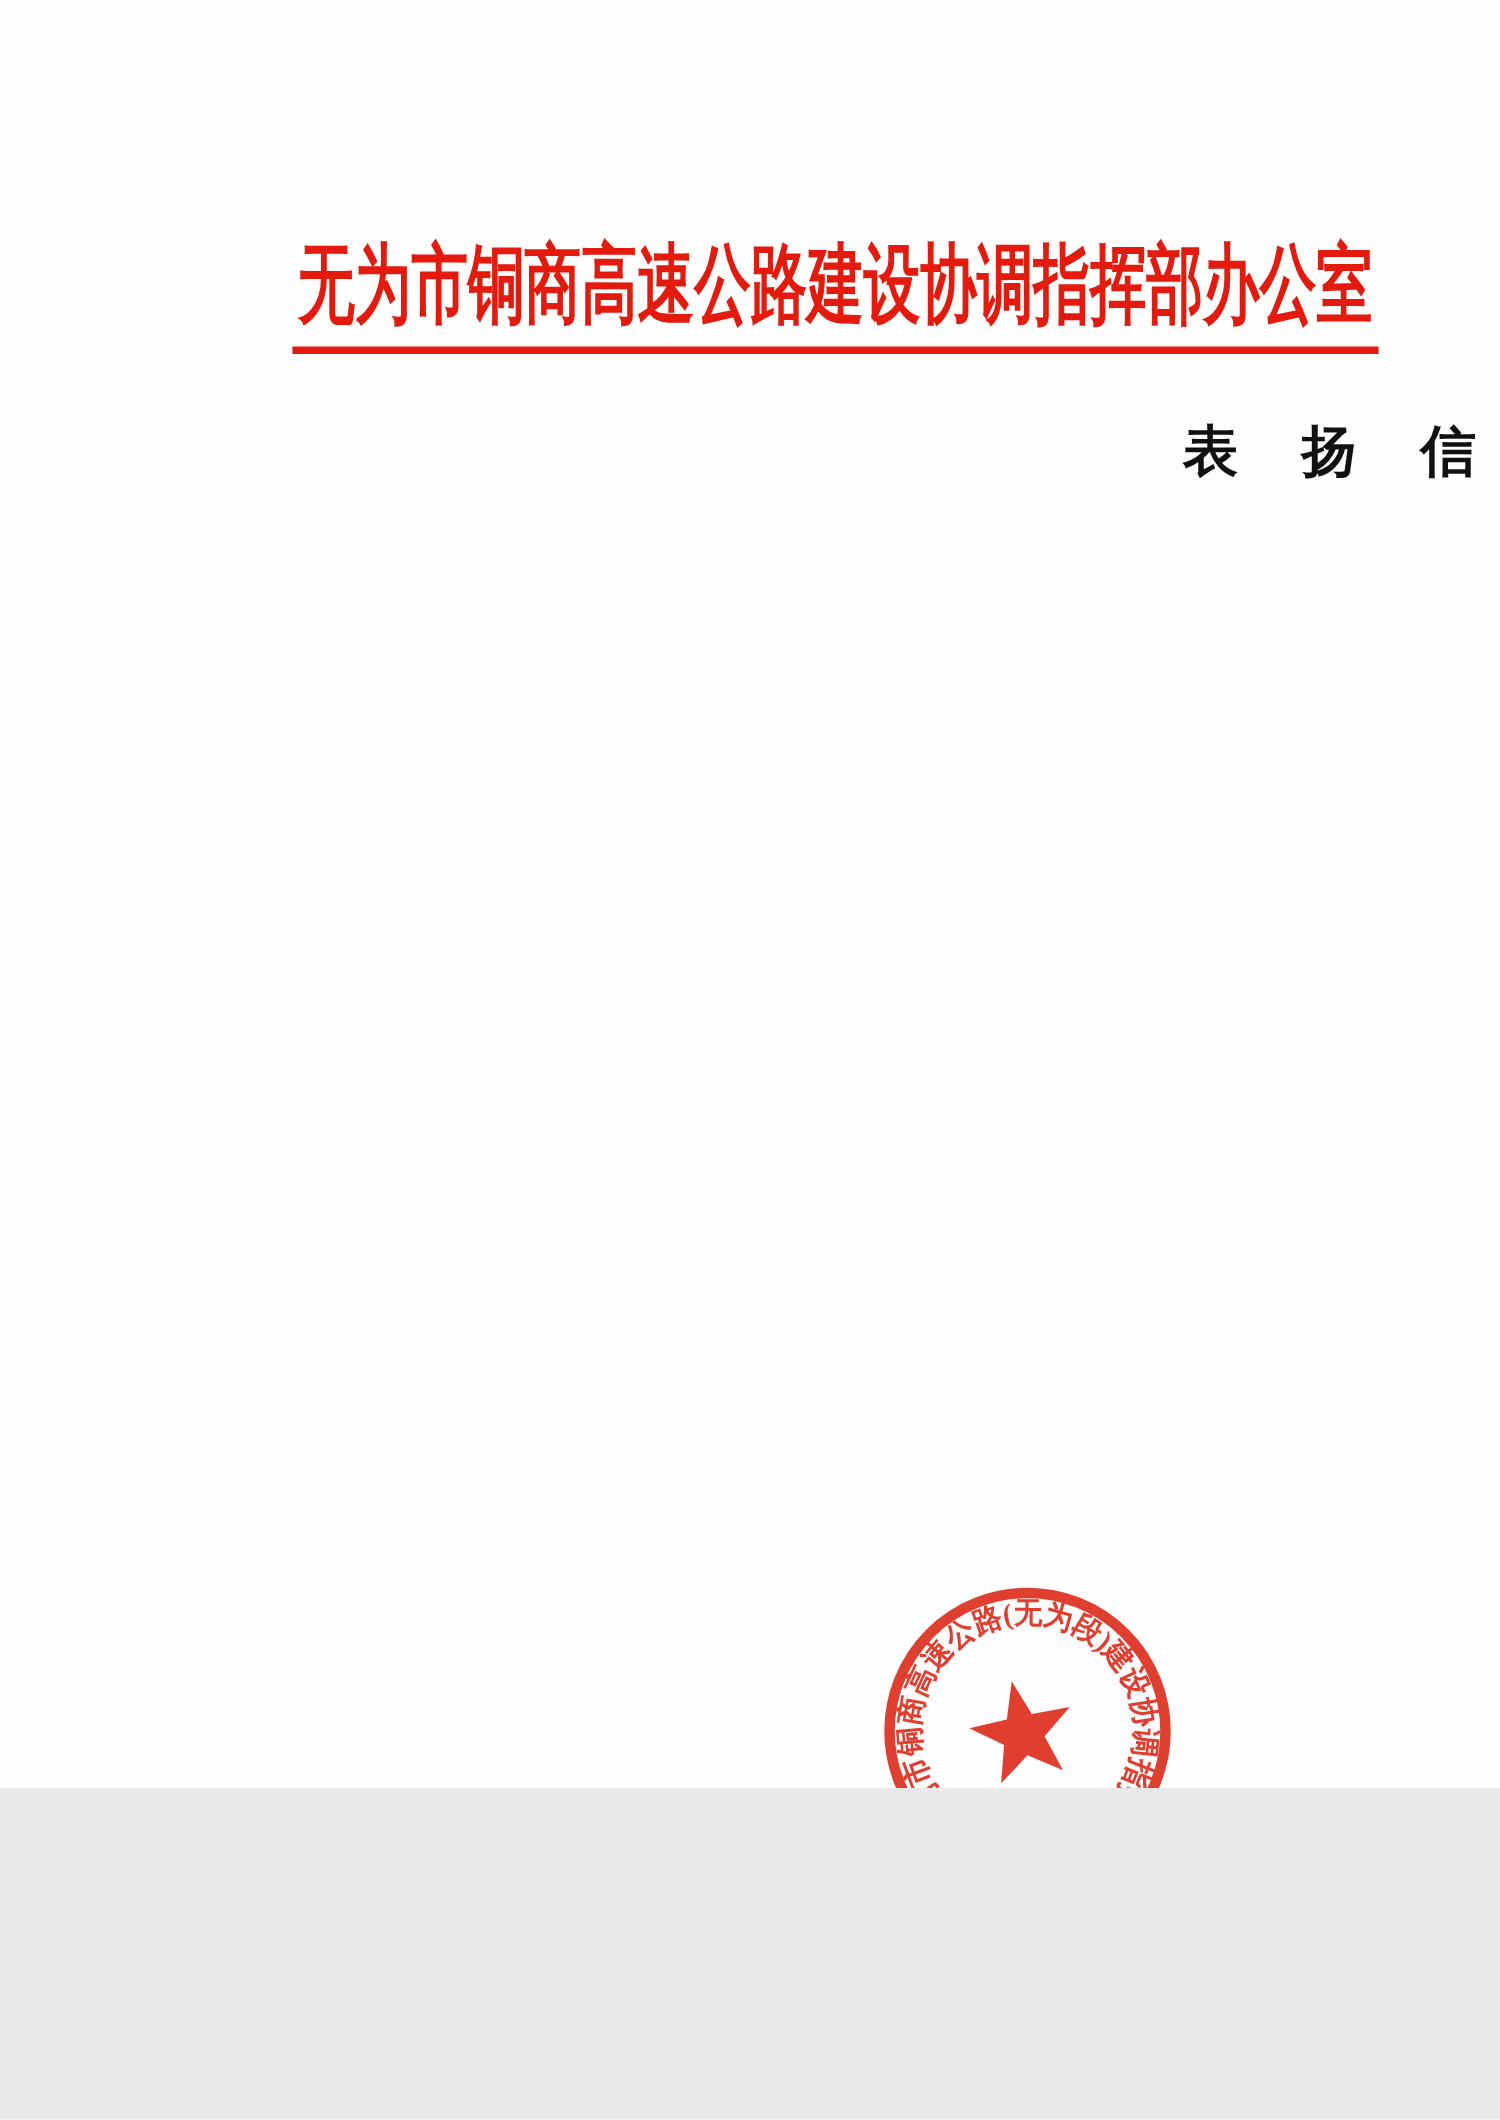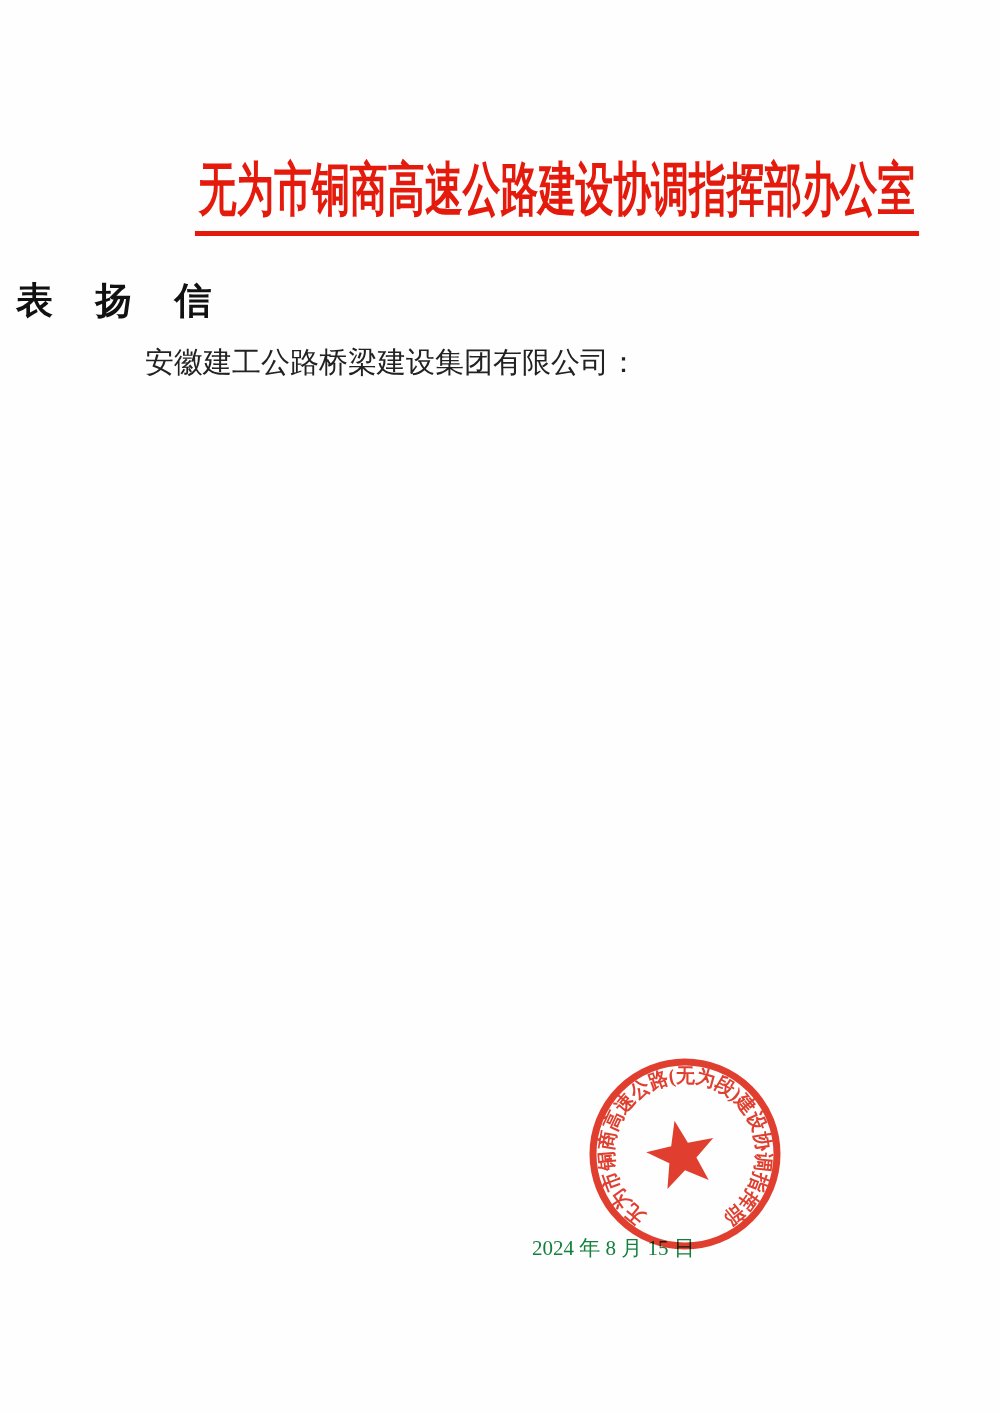--- a/index.html
+++ b/index.html
@@ -3,21 +3,21 @@
 <meta charset="utf-8">
 <style>
   html, body {
     margin: 0;
     padding: 0;
     background: #e9e9e9;
   }
   .page {
     position: relative;
     width: 1000px;
-    height: 1413px;
+    height: 1192px;
     margin: 0 auto;
     background: #fefefe;
     overflow: hidden;
     font-family: "Liberation Serif", serif;
     color: #1e1e1e;
   }
   
   .letterhead {
     position: absolute;
     top: 160px;
@@ -37,21 +37,21 @@
     border-bottom: 5px solid #e41a0c;
     padding: 0 6px 10px 6px;
     line-height: 1.05;
   }
   
   .doc-title {
     position: absolute;
     top: 276px;
     left: 0;
     width: 100%;
-    text-align: left;
+    text-align: right;
     font-family: "Liberation Sans", sans-serif;
     font-weight: bold;
     font-size: 37px;
     letter-spacing: 16px;
     text-indent: 16px; 
     color: #111;
   }
   
   .body-block {
     position: absolute;
@@ -98,21 +98,20 @@
 
 <div class="page">
 
   <div class="letterhead">
     <span class="letterhead-inner">无为市铜商高速公路建设协调指挥部办公室</span>
   </div>
 
   <div class="doc-title">表 扬 信</div>
 
   <div class="body-block">
-    <div class="salutation">安徽建工公路桥梁建设集团有限公司：</div>
   </div>
 
   <div class="date-line">2024 年 8 月 15 日</div>
 
   <div class="seal">
     <svg viewBox="0 0 230 215" xmlns="http://www.w3.org/2000/svg">
 
       <circle cx="115" cy="106" r="92" fill="none" stroke="#dd2412" stroke-width="7"></circle>
 
       <polygon fill="#dd2412" points="104.5,72.8 117.9,94.7 143.2,90 126.4,109.5 138.7,132.1 115,122.2 97.4,140.9 99.4,115.3 76.2,104.2 101.2,98.3"></polygon>

